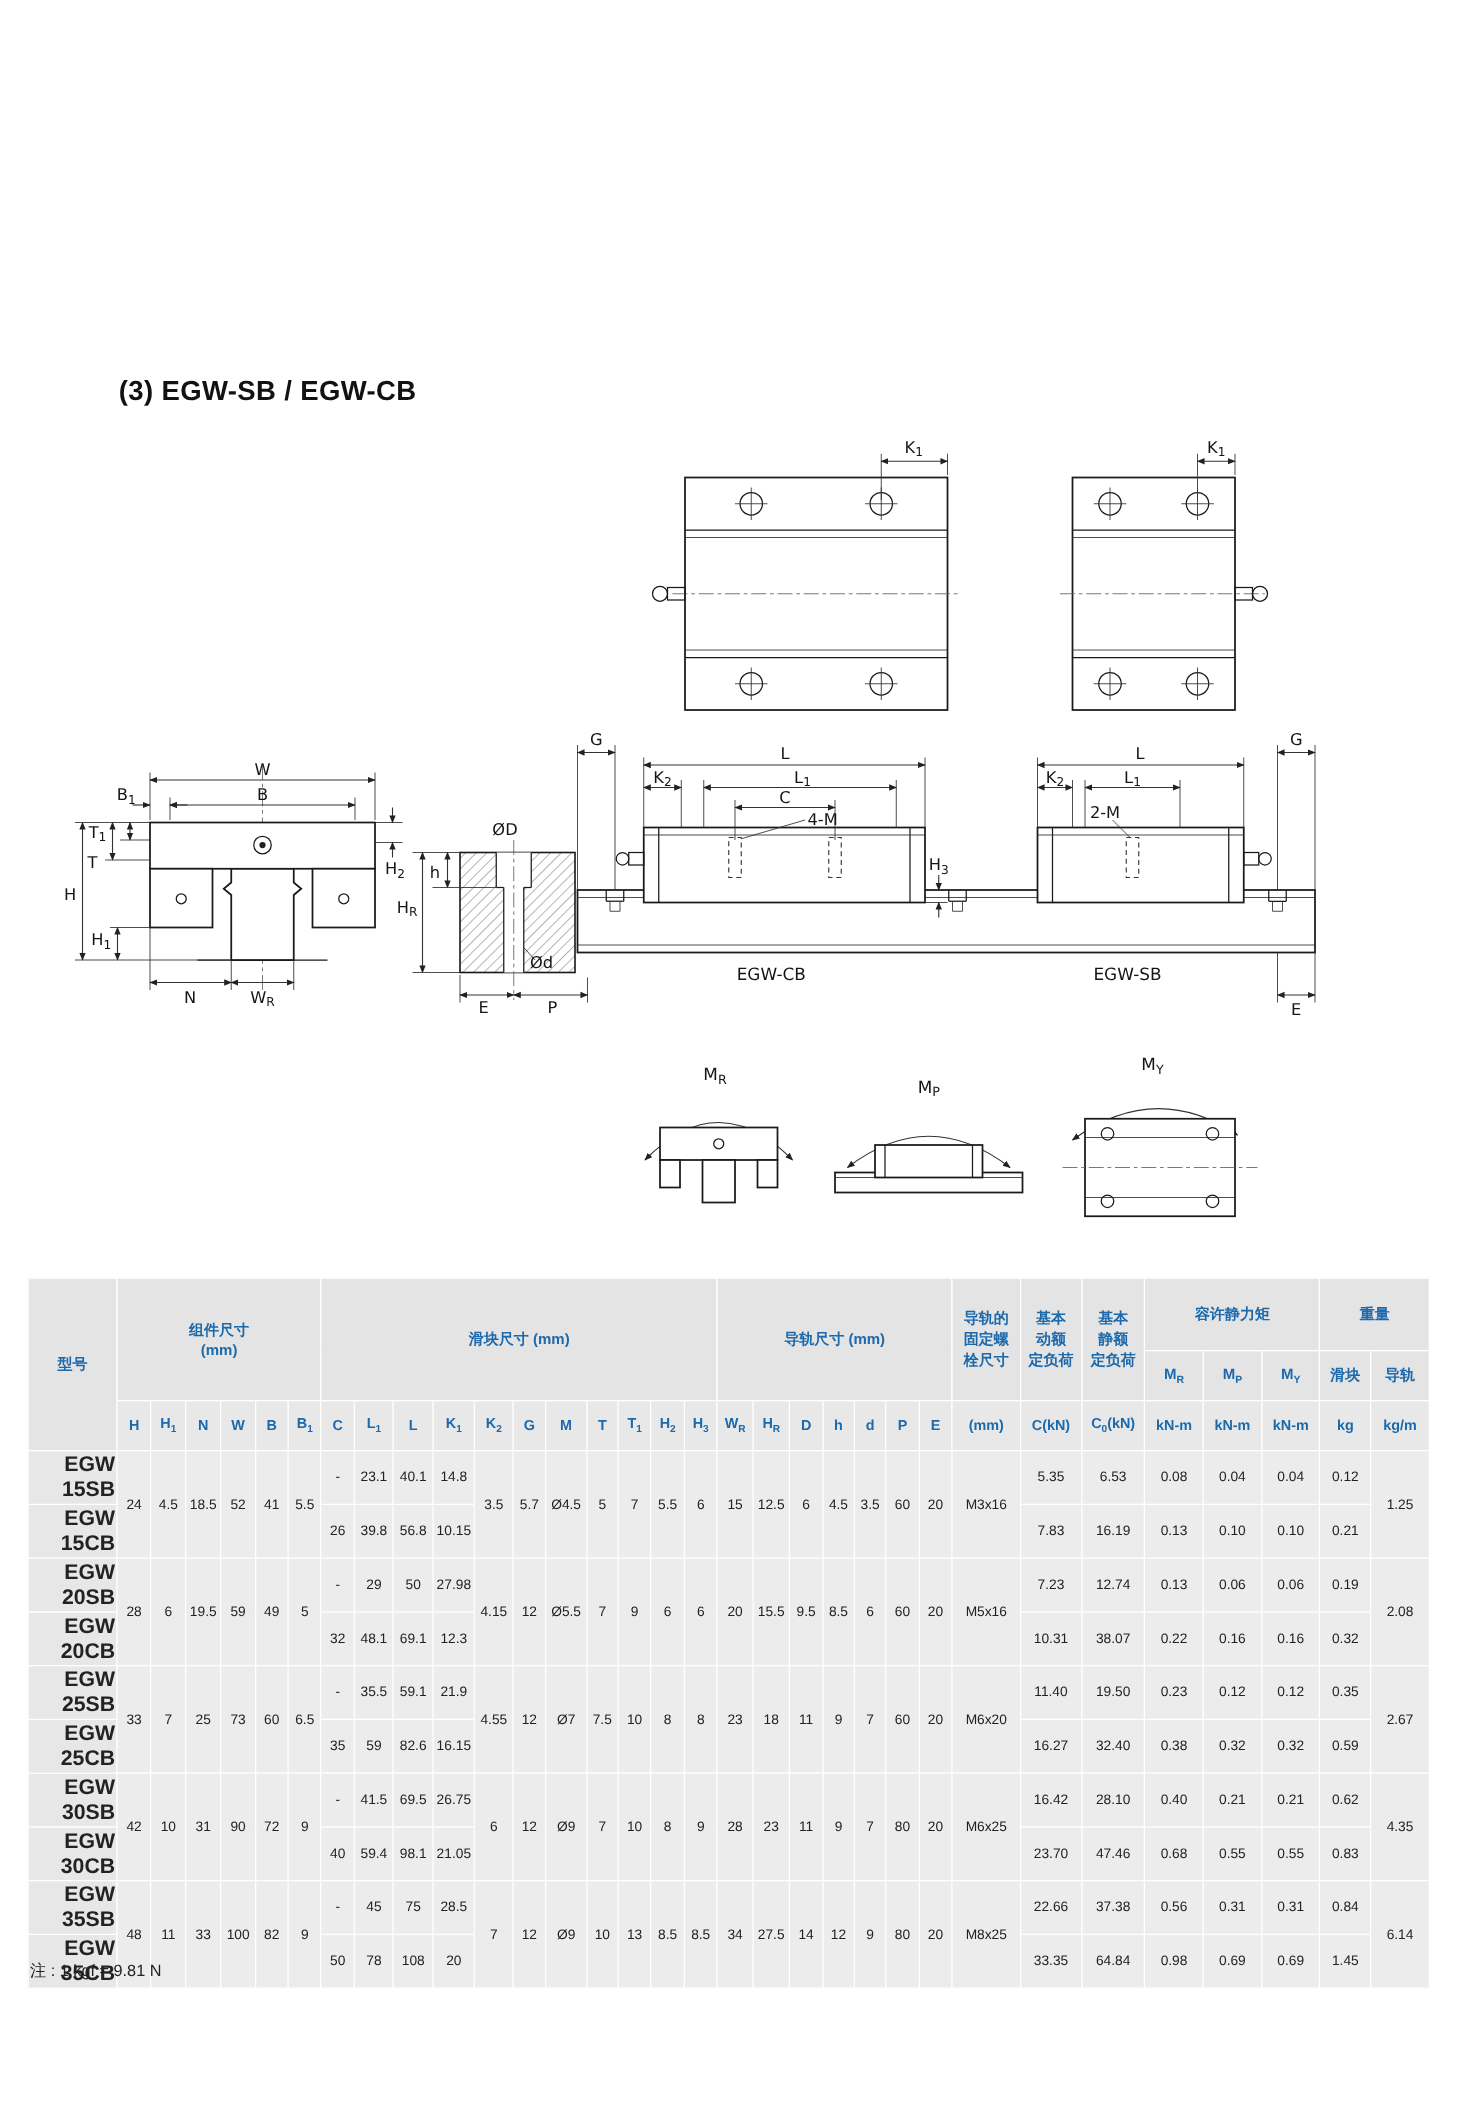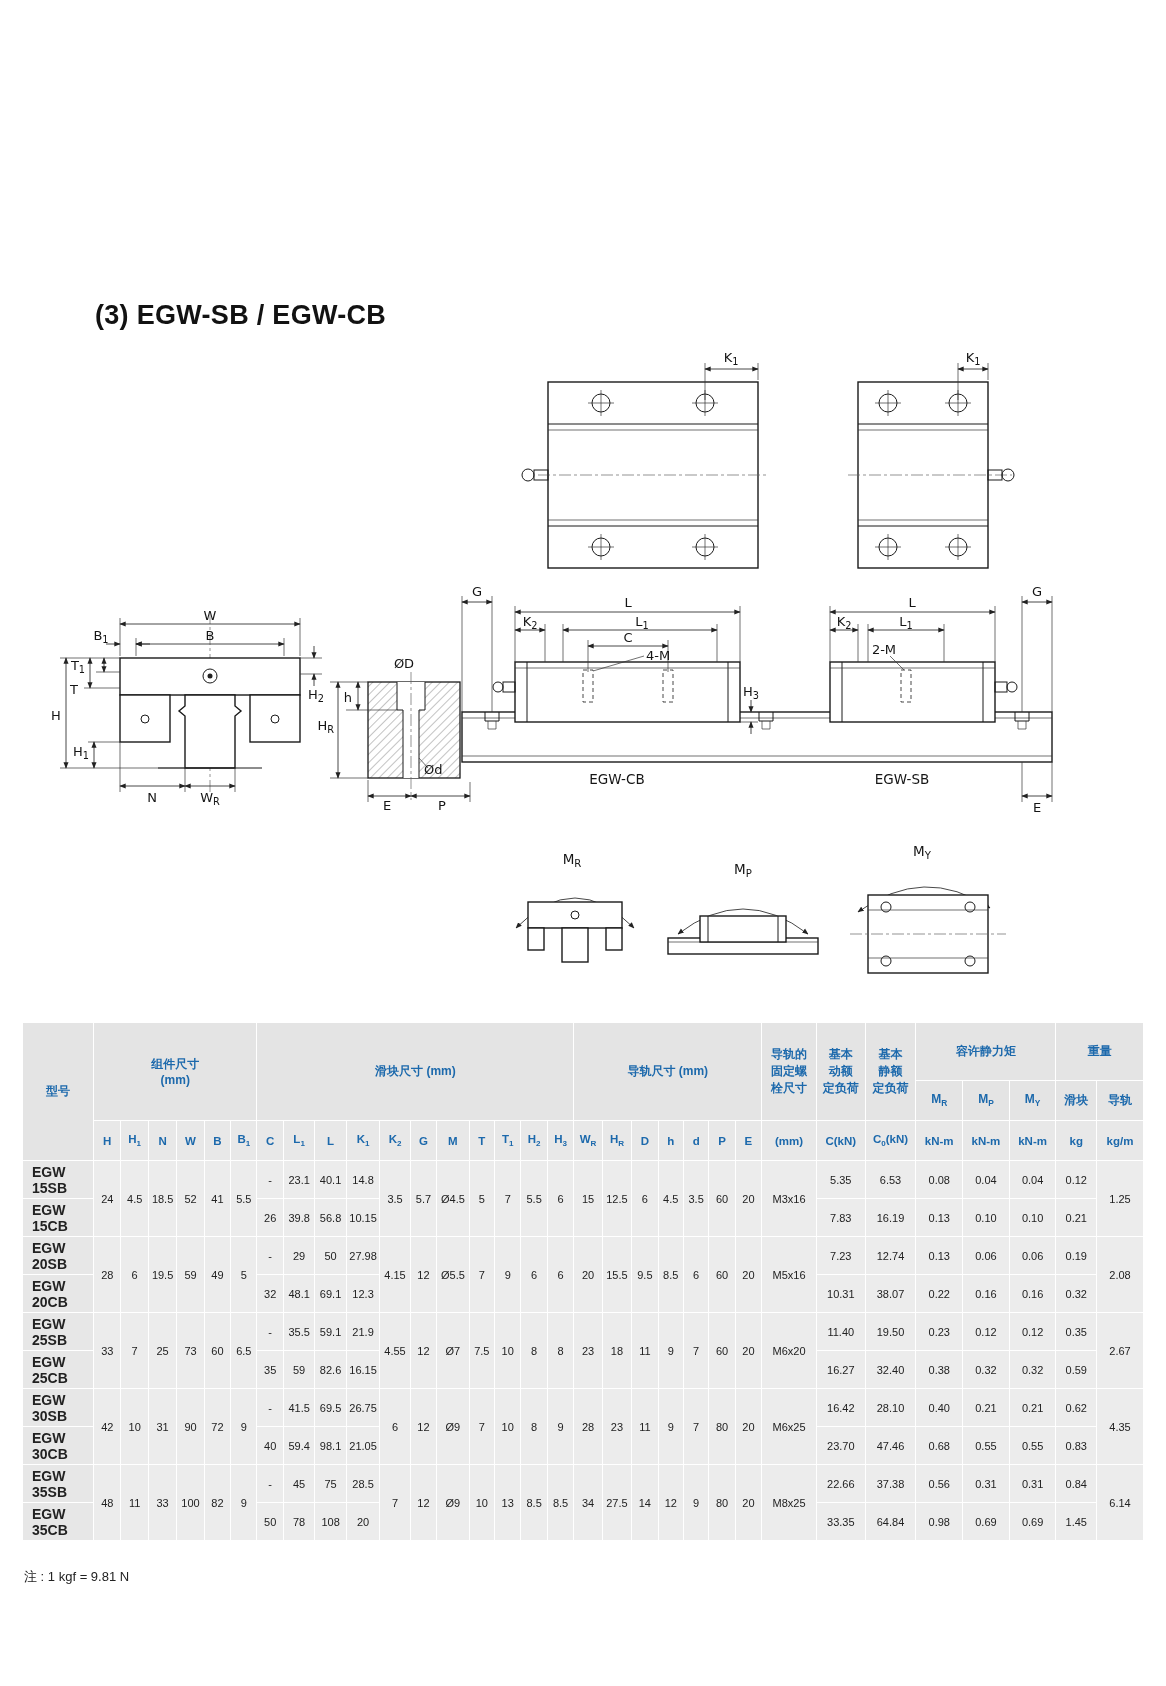--- a/index.html
+++ b/index.html
@@ -3,38 +3,38 @@
 <meta charset="utf-8">
 <style>
   * { box-sizing: border-box; margin: 0; padding: 0; }
   html, body { width: 1166px; }
   body {
     height: 1686px; background: #ffffff;
     font-family: "Liberation Sans", "DejaVu Sans", sans-serif;
     position: relative; color: #1a1a1a;
   }
   .page { position: absolute; left:0; top:0; width:1166px; height:1686px; background:#fff; overflow:hidden; }
-  .title { position:absolute; left:95px; top:300px; font-size:27px; font-weight:bold; color:#121212; letter-spacing:0.3px; }
+  .title { position:absolute; left:95px; top:300px; font-size:22px; font-weight:bold; color:#121212; letter-spacing:0.3px; }
   .drawings { position:absolute; left:0; top:350px; }
   svg text { font-family:"DejaVu Sans", sans-serif; font-size:13px; fill:#151515; }
   .mid { text-anchor:middle; } .end { text-anchor:end; }
   .cap { font-size:13.5px; }
   .ol  { fill:#fff; stroke:#1a1a1a; stroke-width:1.4; }
   .ln  { fill:none; stroke:#1a1a1a; stroke-width:1; }
   .tn  { fill:none; stroke:#333; stroke-width:0.7; }
   .dim { fill:none; stroke:#333; stroke-width:0.9; }
   .dash{ fill:none; stroke:#333; stroke-width:0.9; stroke-dasharray:4 3; }
   .cl  { fill:none; stroke:#666; stroke-width:0.7; stroke-dasharray:12 3 3 3; }
   .table-wrap { position:absolute; left:22px; top:1022px; width:1122px; background:#ececec; }
   table.spec { border-collapse:collapse; width:100%; table-layout:fixed; font-size:11px; }
   .spec th, .spec td { border:1px solid #fff; text-align:center; vertical-align:middle; background:#ececec; padding:1px; overflow:hidden; }
   .spec thead th { color:#1c69ac; font-weight:bold; white-space:pre-line; background:#e4e4e4; font-size:12px; }
   .spec thead tr:last-child th { font-size:11.5px; background:#e8e8e8; }
   .spec tbody td { color:#222; }
-  .spec td.model { text-align:left; padding-left:9px; font-weight:bold; font-size:14px; background:#e7e7e7; }
+  .spec td.model { text-align:right; padding-left:9px; font-weight:bold; font-size:17px; background:#e7e7e7; }
   .spec thead tr:nth-child(1) { height:58px; }
   .spec thead tr:nth-child(2) { height:40px; }
   .spec thead tr:nth-child(3) { height:40px; }
   .spec tbody tr { height:38px; }
   .footnote { position:absolute; left:24px; top:1568px; font-size:13px; color:#222; }
   sub { font-size:70%; }
 </style>
 </head>
 <body>
 

